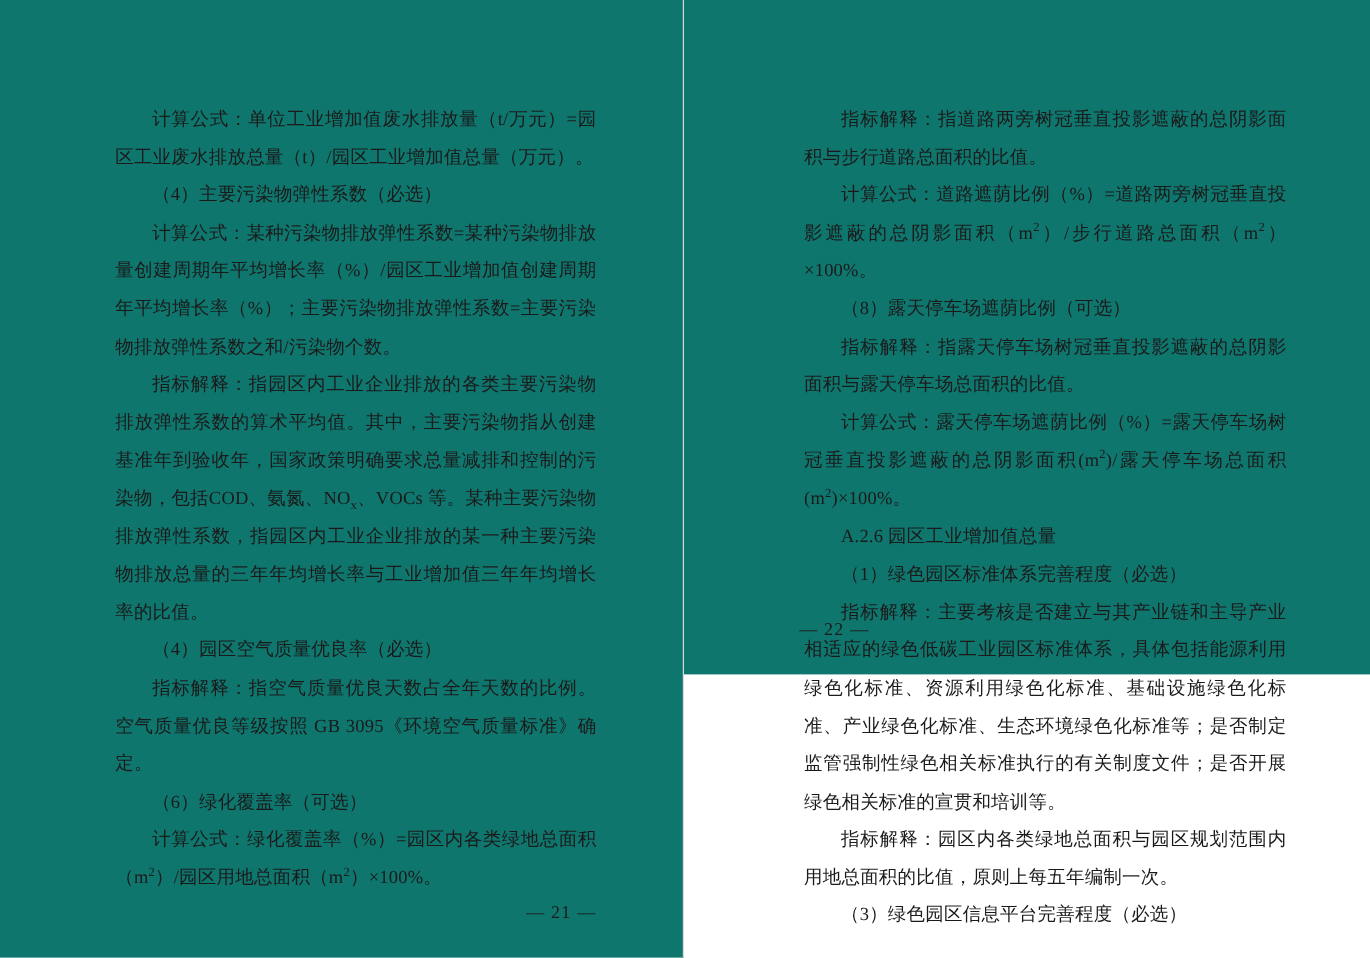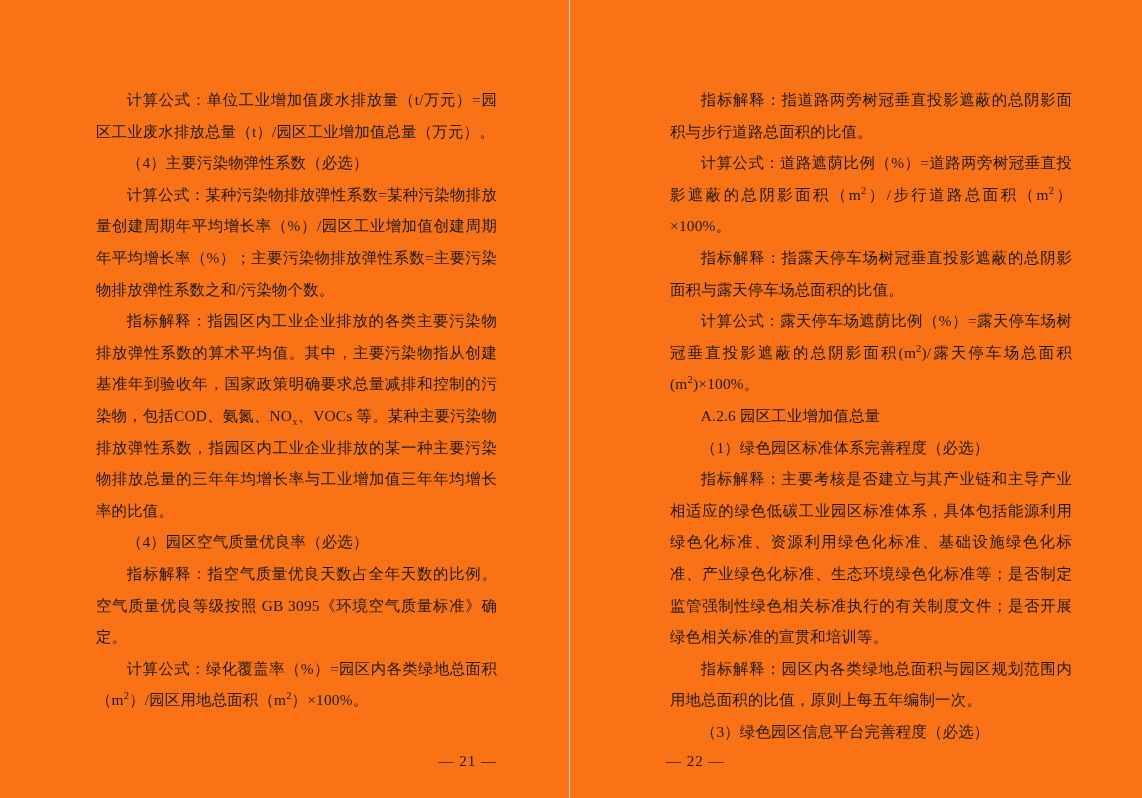--- a/index.html
+++ b/index.html
@@ -15,31 +15,31 @@
     overflow: hidden;
   }
   .spread {
     display: flex;
     width: 1142px;
     height: 798px;
     box-sizing: border-box;
   }
   .page {
     position: relative;
-    background: #f97316;
+    background: #0f766e;
     box-sizing: border-box;
   }
   .page-left {
     width: 570px;
     height: 798px;
     border-right: 1px solid #d8d8d8;
   }
   .page-right {
     width: 572px;
-    height: 798px;
+    height: 562px;
     font-family: Liberation Serif, serif;
   }
   .page-inner {
     position: absolute;
     top: 0;
     bottom: 0;
     box-sizing: border-box;
     padding-top: 84px;
     padding-bottom: 56px;
   }
@@ -92,30 +92,32 @@
 <div class="spread">
 
   <div class="page page-left">
     <div class="page-inner">
       <p class="ind">计算公式：单位工业增加值废水排放量（t/万元）=园区工业废水排放总量（t）/园区工业增加值总量（万元）。</p>
       <p class="ind">（4）主要污染物弹性系数（必选）</p>
       <p class="ind">计算公式：某种污染物排放弹性系数=某种污染物排放量创建周期年平均增长率（%）/园区工业增加值创建周期年平均增长率（%）；主要污染物排放弹性系数=主要污染物排放弹性系数之和/污染物个数。</p>
       <p class="ind">指标解释：指园区内工业企业排放的各类主要污染物排放弹性系数的算术平均值。其中，主要污染物指从创建基准年到验收年，国家政策明确要求总量减排和控制的污染物，包括COD、氨氮、NO<sub>x</sub>、VOCs 等。某种主要污染物排放弹性系数，指园区内工业企业排放的某一种主要污染物排放总量的三年年均增长率与工业增加值三年年均增长率的比值。</p>
       <p class="ind">（4）园区空气质量优良率（必选）</p>
       <p class="ind">指标解释：指空气质量优良天数占全年天数的比例。空气质量优良等级按照 GB 3095《环境空气质量标准》确定。</p>
+      <p class="ind">（6）绿化覆盖率（可选）</p>
       <p class="ind">计算公式：绿化覆盖率（%）=园区内各类绿地总面积（m<sup>2</sup>）/园区用地总面积（m<sup>2</sup>）×100%。</p>
 
     </div>
     <div class="pagenum">— 21 —</div>
   </div>
 
   <div class="page page-right">
     <div class="page-inner">
       <p class="ind">指标解释：指道路两旁树冠垂直投影遮蔽的总阴影面积与步行道路总面积的比值。</p>
       <p class="ind">计算公式：道路遮荫比例（%）=道路两旁树冠垂直投影遮蔽的总阴影面积（m<sup>2</sup>）/步行道路总面积（m<sup>2</sup>）×100%。</p>
+      <p class="ind">（8）露天停车场遮荫比例（可选）</p>
       <p class="ind">指标解释：指露天停车场树冠垂直投影遮蔽的总阴影面积与露天停车场总面积的比值。</p>
       <p class="ind">计算公式：露天停车场遮荫比例（%）=露天停车场树冠垂直投影遮蔽的总阴影面积(m<sup>2</sup>)/露天停车场总面积(m<sup>2</sup>)×100%。</p>
       <p class="ind">A.2.6 园区工业增加值总量</p>
       <p class="ind">（1）绿色园区标准体系完善程度（必选）</p>
       <p class="ind">指标解释：主要考核是否建立与其产业链和主导产业相适应的绿色低碳工业园区标准体系，具体包括能源利用绿色化标准、资源利用绿色化标准、基础设施绿色化标准、产业绿色化标准、生态环境绿色化标准等；是否制定监管强制性绿色相关标准执行的有关制度文件；是否开展绿色相关标准的宣贯和培训等。</p>
       <p class="ind">指标解释：园区内各类绿地总面积与园区规划范围内用地总面积的比值，原则上每五年编制一次。</p>
       <p class="ind">（3）绿色园区信息平台完善程度（必选）</p>
 
     </div>
     <div class="pagenum">— 22 —</div>

